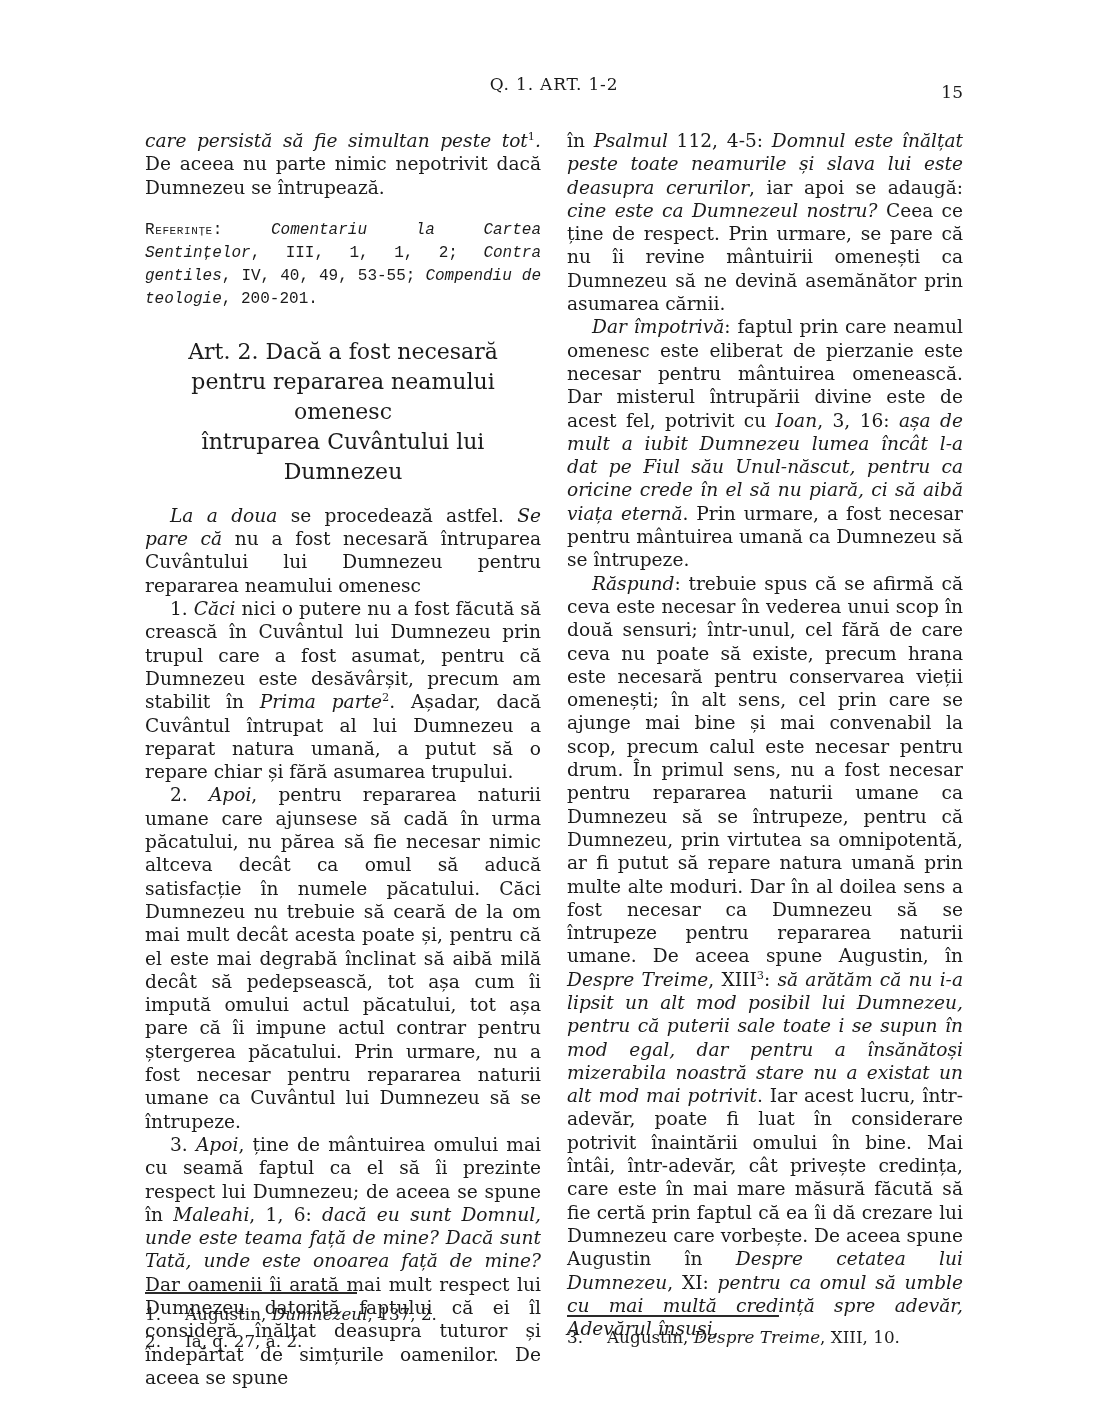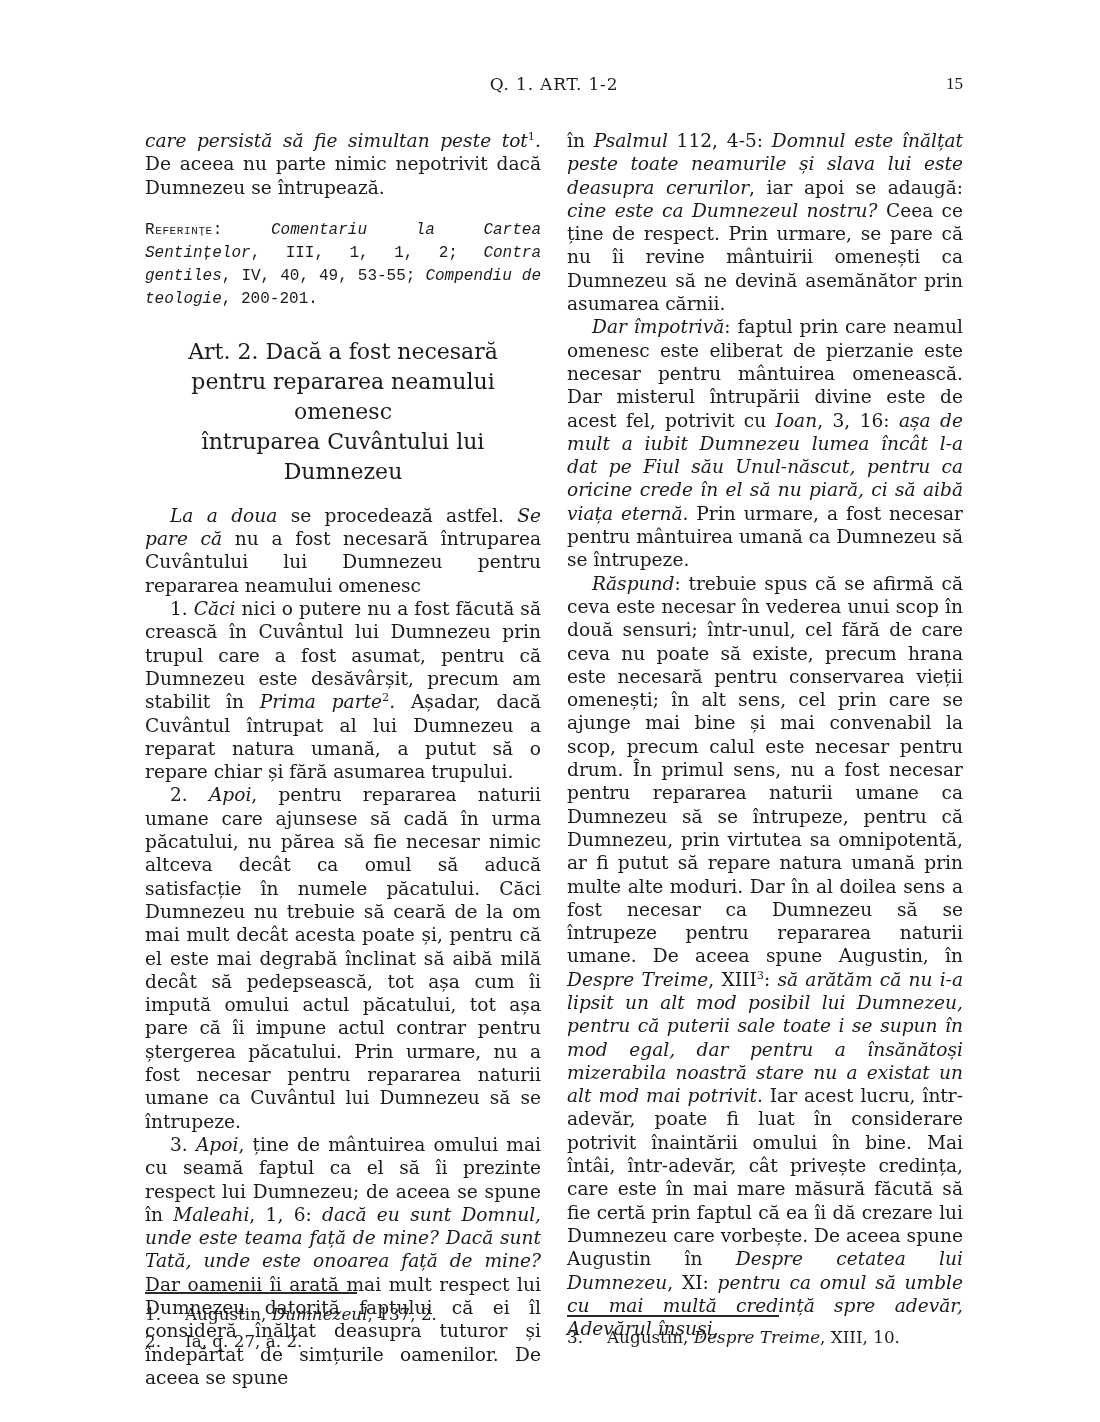--- a/index.html
+++ b/index.html
@@ -20,21 +20,21 @@
     position: absolute;
     top: 74px; left: 145px; width: 818px;
     height: 22px;
     font-size: 17px;
   }
   .rh-title {
     position: absolute; left: 0; right: 0;
     text-align: center;
     letter-spacing: 0.8px;
   }
-  .rh-page { position: absolute; right: 0; top: 0; font-family: Liberation Serif, serif; }
+  .rh-page { position: absolute; right: 0; top: 8px; }
 
   .columns {
     position: absolute;
     top: 129px; left: 145px; width: 818px;
     display: flex;
     gap: 26px;
   }
   .col {
     width: 396px;
     text-align: justify;

